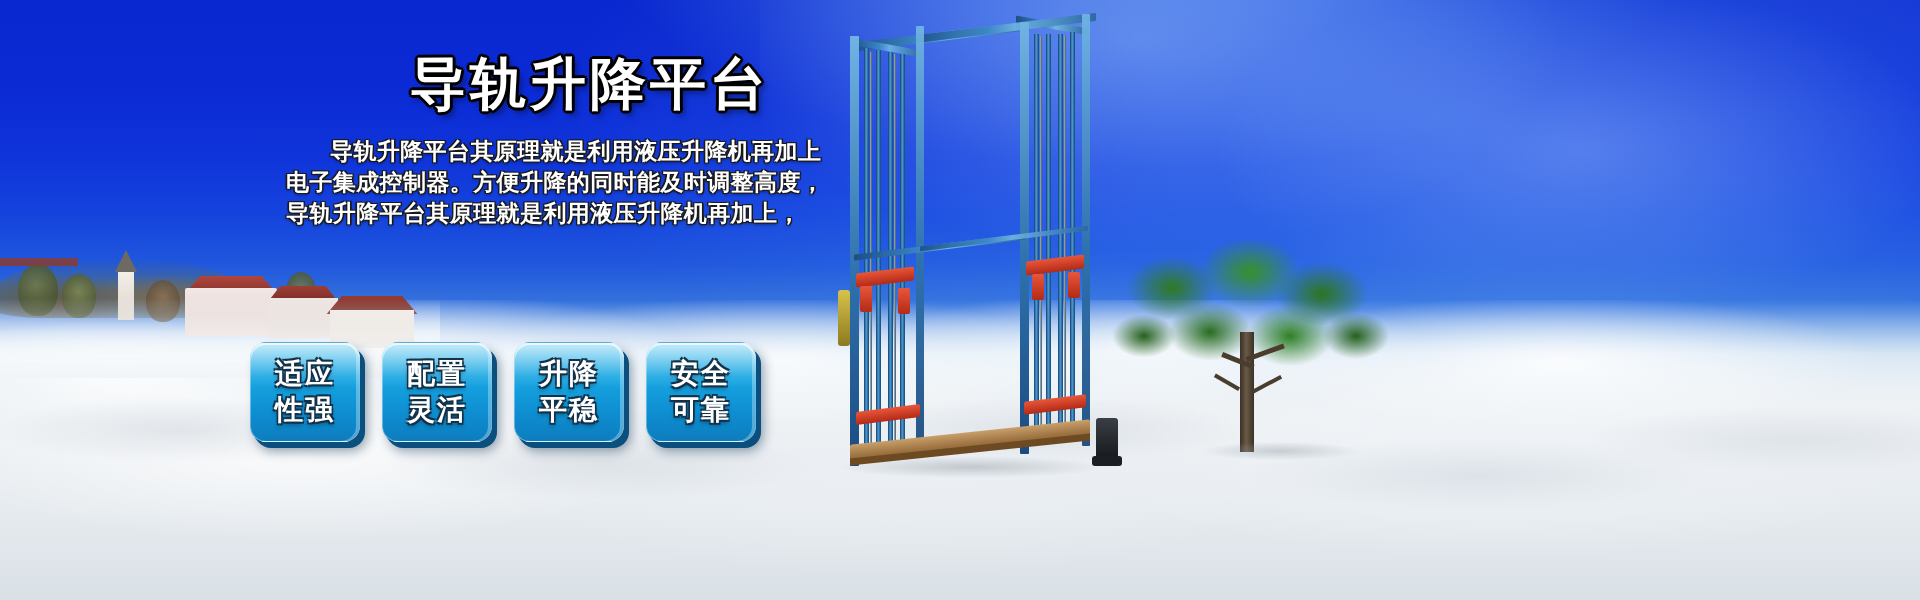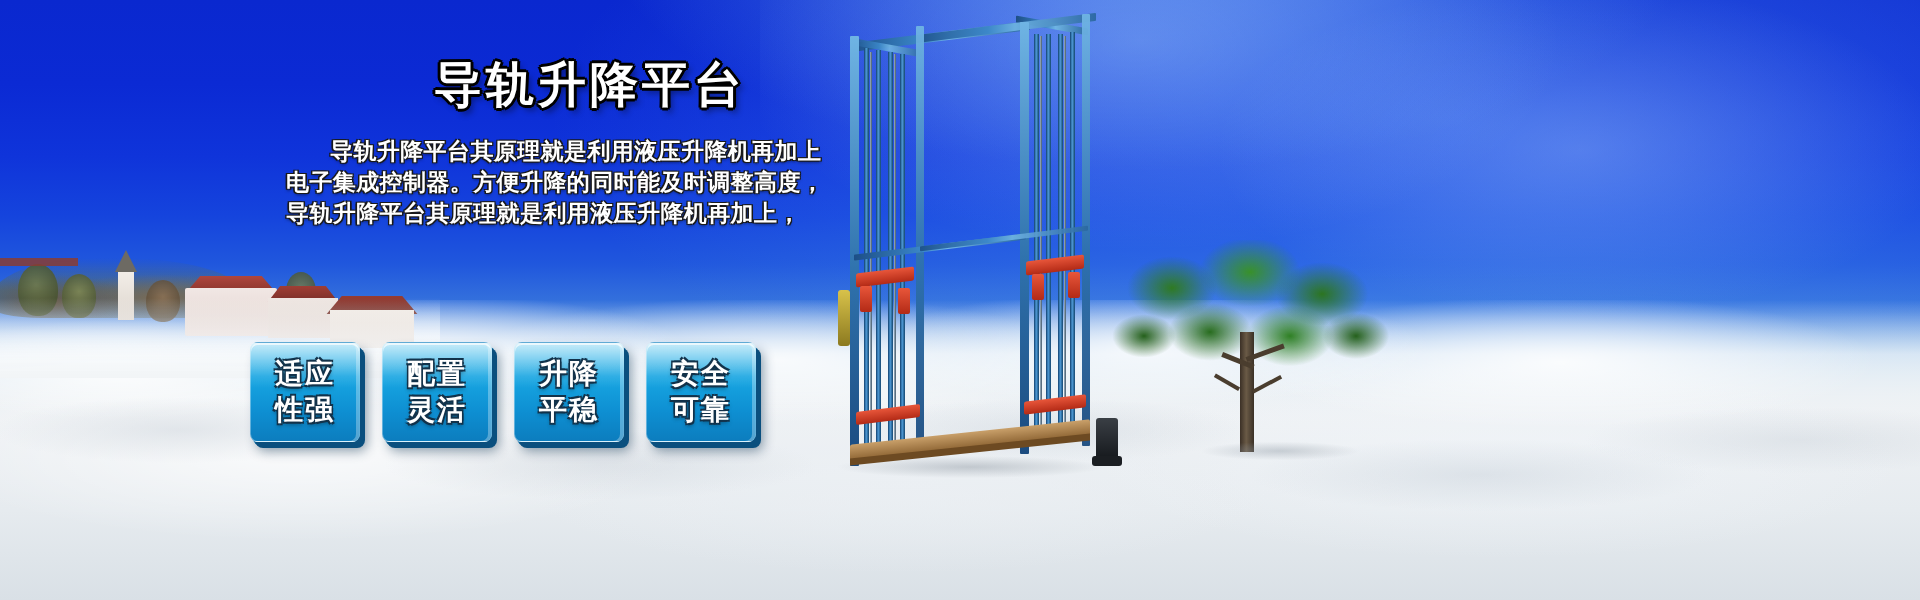--- a/index.html
+++ b/index.html
@@ -146,21 +146,21 @@
   .deck{position:absolute;background:linear-gradient(180deg,#c9a06a,#8d6433);}
   .pump{position:absolute;background:linear-gradient(180deg,#3a3f45,#15181c);border-radius:3px;}
   .mshadow{
     position:absolute;left:790px;top:452px;width:360px;height:30px;
     background:radial-gradient(180px 15px at 180px 15px, rgba(130,140,150,.40), rgba(130,140,150,0) 74%);
   }
 
   
   .headline{
     position:absolute;left:380px;top:56px;width:420px;
-    font-size:48px;font-weight:bold;letter-spacing:4px;color:#ffffff;
+    font-size:56px;font-weight:bold;letter-spacing:4px;color:#ffffff;
     text-align:center;line-height:56px;
     text-shadow:
       -2px -2px 0 #000, 2px -2px 0 #000, -2px 2px 0 #000, 2px 2px 0 #000,
       -3px 0 0 #000, 3px 0 0 #000, 0 -3px 0 #000, 0 3px 0 #000,
       4px 5px 6px rgba(0,0,0,.45);
     white-space:nowrap;
   }
 
   .para{
     position:absolute;left:286px;top:136px;width:478px;
@@ -173,21 +173,21 @@
   }
   .para p{margin:0;white-space:nowrap;}
   .para p.first{text-indent:44px;}
 
   
   .features{
     position:absolute;left:250px;top:342px;
     display:flex;gap:22px;align-items:flex-start;
   }
   .fbtn{
-    position:relative;width:108px;height:98px;border-radius:8px;
+    position:relative;width:108px;height:98px;border-radius:16px;
     background:
       linear-gradient(180deg, rgba(255,255,255,.75) 0%, rgba(255,255,255,.10) 34%, rgba(255,255,255,0) 46%),
       linear-gradient(180deg,#27b4ea 0%,#16a3e0 40%,#0e8fd2 70%,#0c7dbe 100%);
     box-shadow:
       inset 0 2px 0 rgba(255,255,255,.65),
       inset -3px 0 0 rgba(255,255,255,.30),
       5px 6px 0 #0a4f7e,
       3px 4px 0 #0c6ea8,
       7px 9px 12px rgba(0,40,70,.45);
     border:1px solid rgba(255,255,255,.35);

